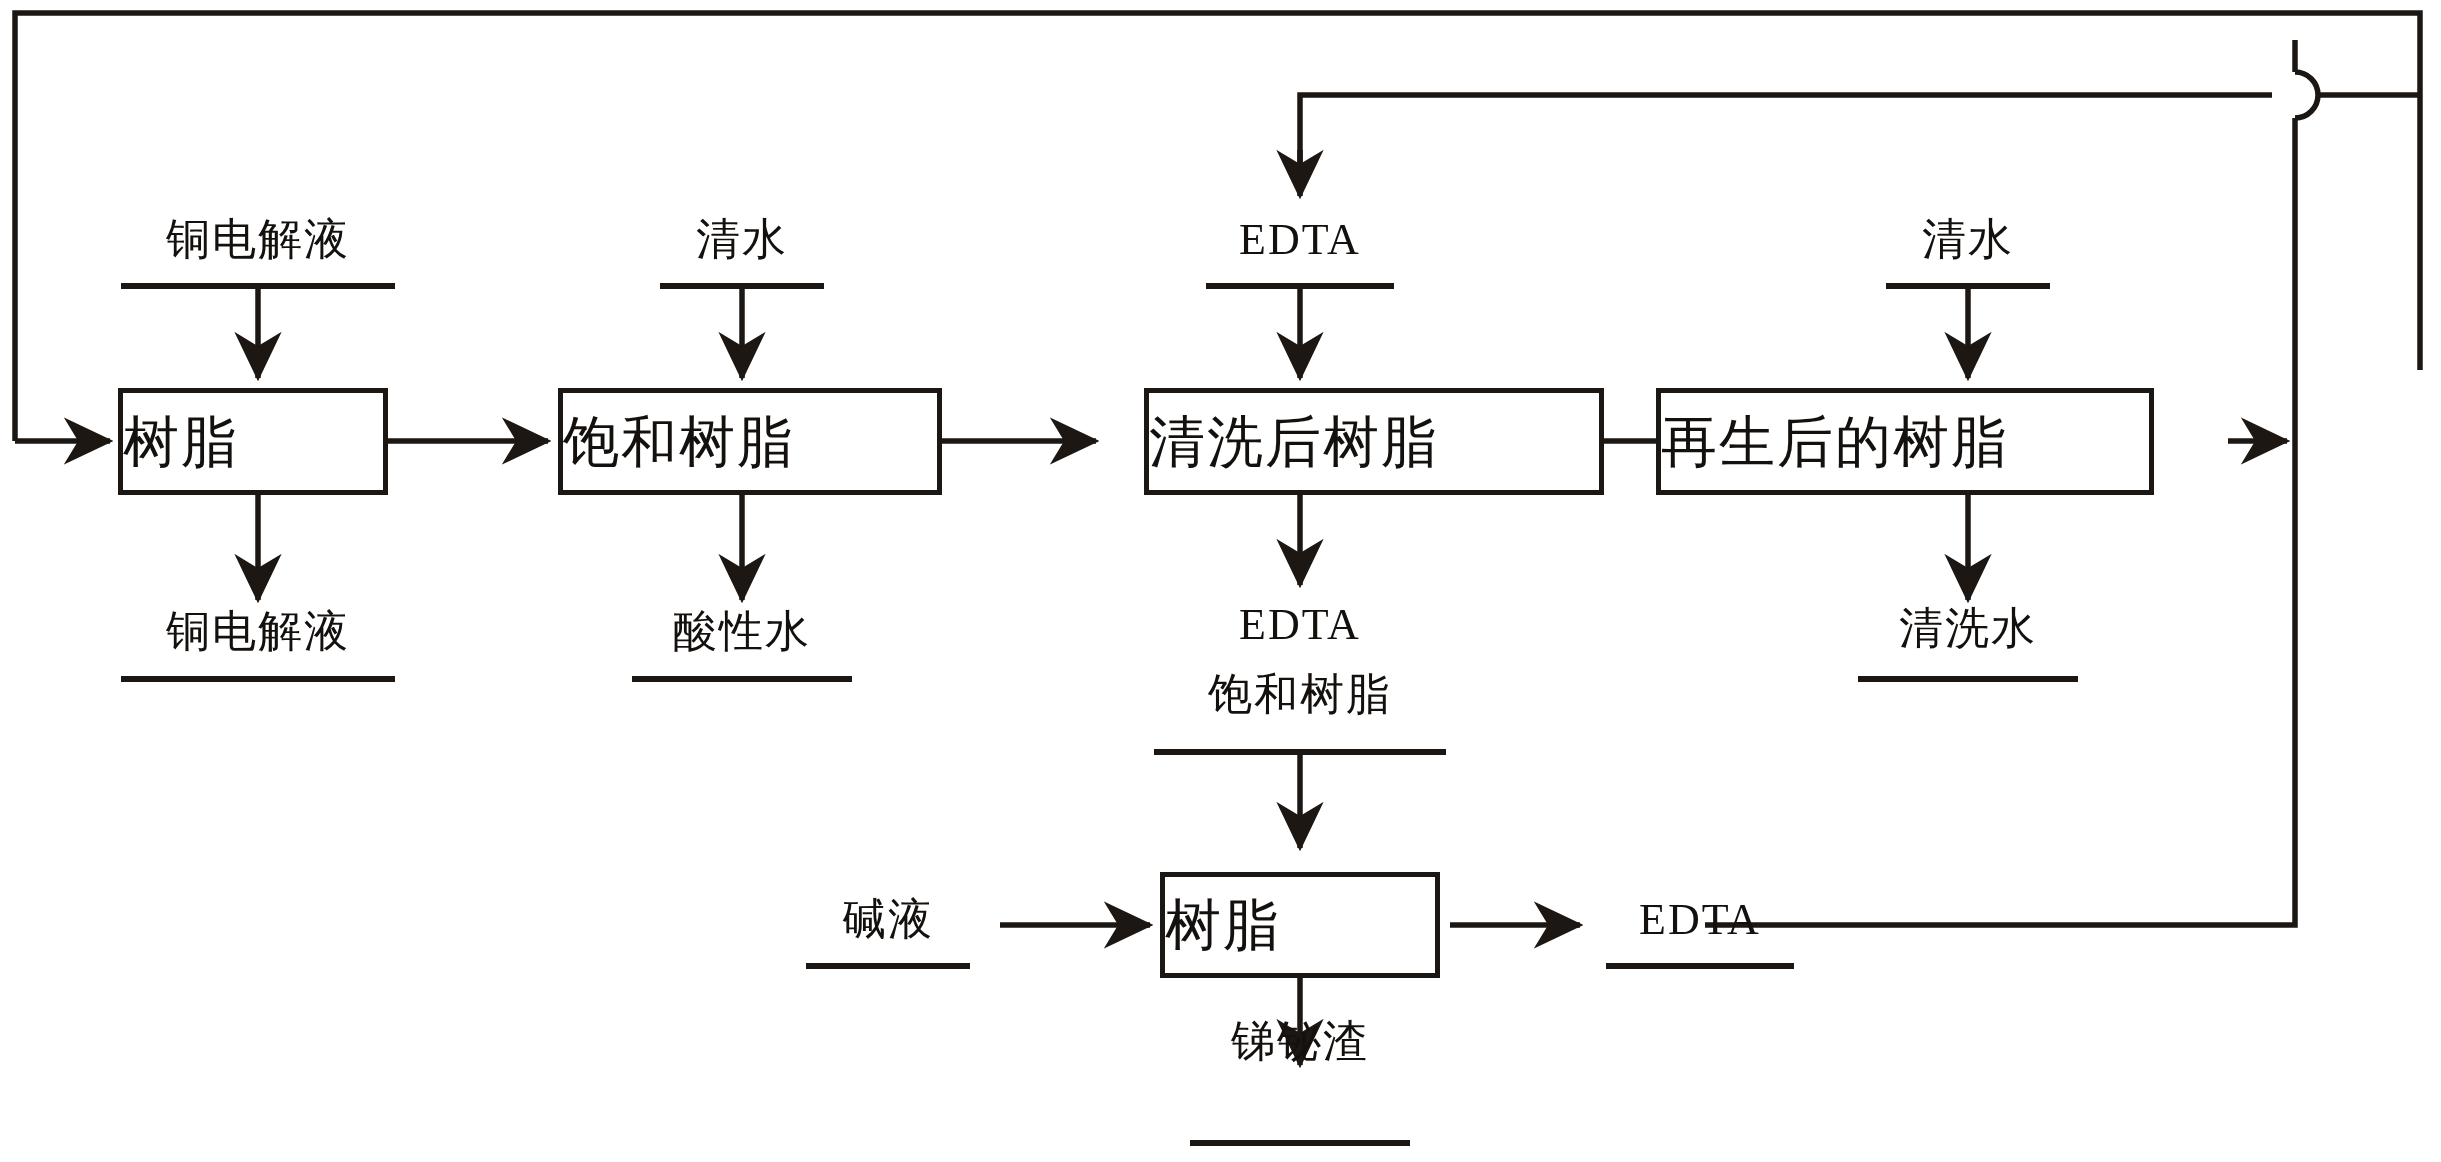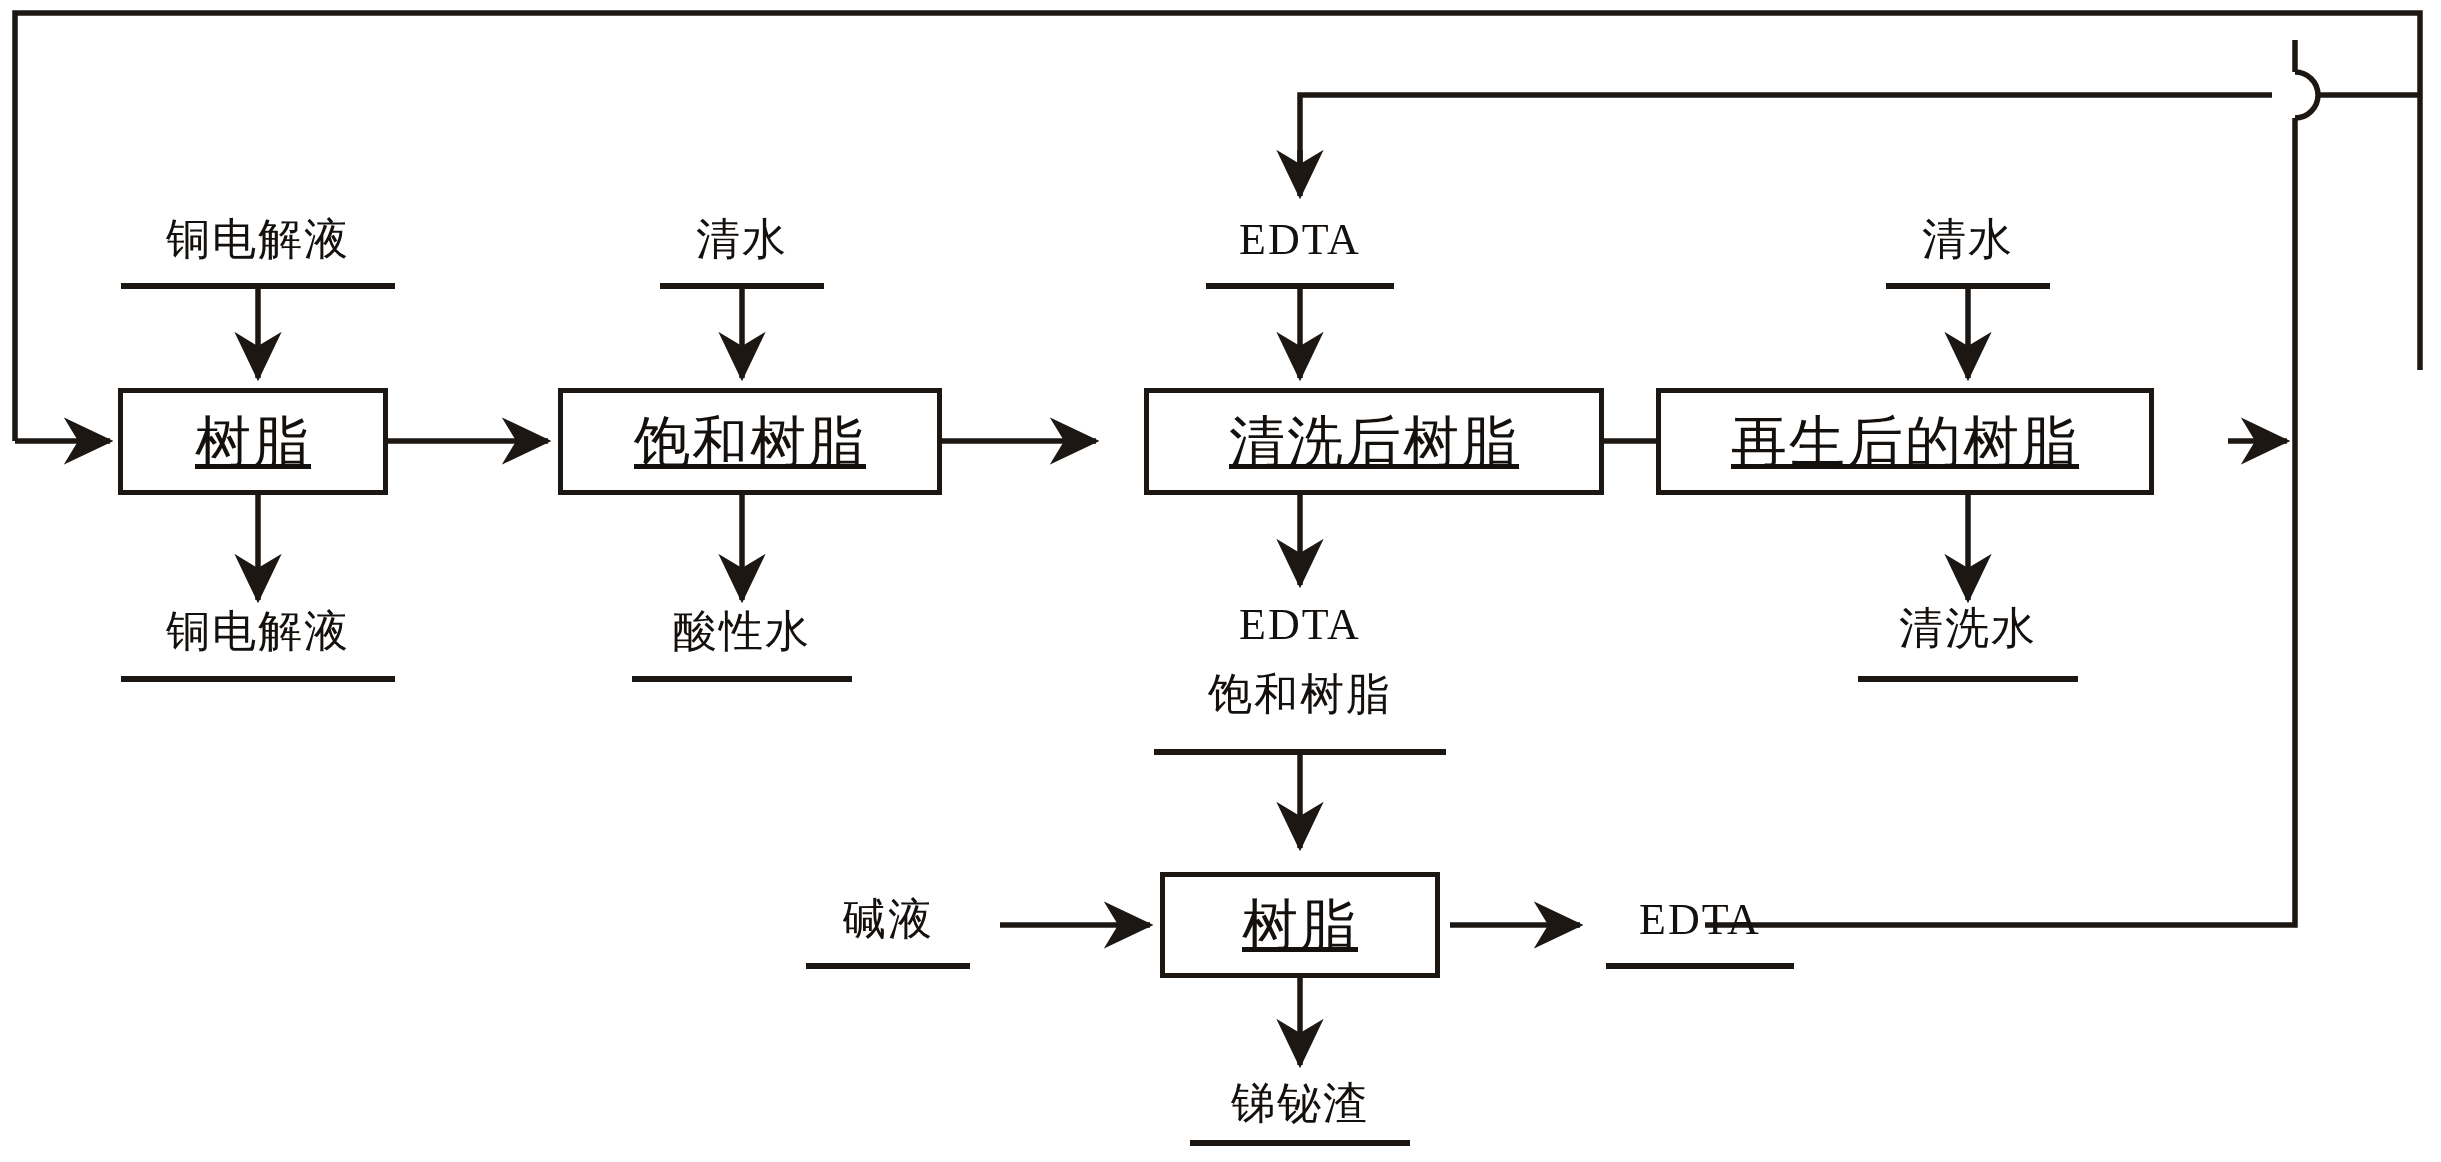--- a/index.html
+++ b/index.html
@@ -24,27 +24,26 @@
     width: 2441px;
     height: 1162px;
   }
   .proc-box {
     position: absolute;
     box-sizing: border-box;
     border: 5px solid #1c1713;
     background: #ffffff;
     display: flex;
     align-items: center;
-    justify-content: center;
+    justify-content: flex-start;
     color: #14100d;
     font-size: 56px;
     line-height: 1;
     letter-spacing: 2px;
     white-space: nowrap;
-    text-decoration: underline;
   }
   .stream-label {
     position: absolute;
     color: #14100d;
     font-size: 44px;
     line-height: 1.08;
     letter-spacing: 2px;
     white-space: nowrap;
     text-align: center;
     transform: translateX(-50%);
@@ -153,21 +152,21 @@
 
   <div class="stream-label" style="left:258px; top:608px;">铜电解液</div>
   <div class="underbar" style="left:258px; top:676px; width:274px;"></div>
 
   <div class="stream-label" style="left:742px; top:608px;">酸性水</div>
   <div class="underbar" style="left:742px; top:676px; width:220px;"></div>
 
   <div class="stream-label" style="left:1968px; top:608px;font-family:Liberation Mono, monospace;">清洗水</div>
   <div class="underbar" style="left:1968px; top:676px; width:220px;"></div>
 
-  <div class="stream-label" style="left:1300px; top:1080px;">锑铋渣</div>
+  <div class="stream-label" style="left:1300px; top:1018px;">锑铋渣</div>
   <div class="underbar" style="left:1300px; top:1140px; width:220px;"></div>
 
   <div class="stream-label two-line latin" style="left:1300px; top:600px;">EDTA</div>
   <div class="stream-label two-line" style="left:1300px; top:670px;">饱和树脂</div>
   <div class="underbar" style="left:1300px; top:749px; width:292px;"></div>
 
   <div class="stream-label latin" style="left:1700px; top:896px;">EDTA</div>
   <div class="underbar" style="left:1700px; top:963px; width:188px;"></div>
 
 </div>

